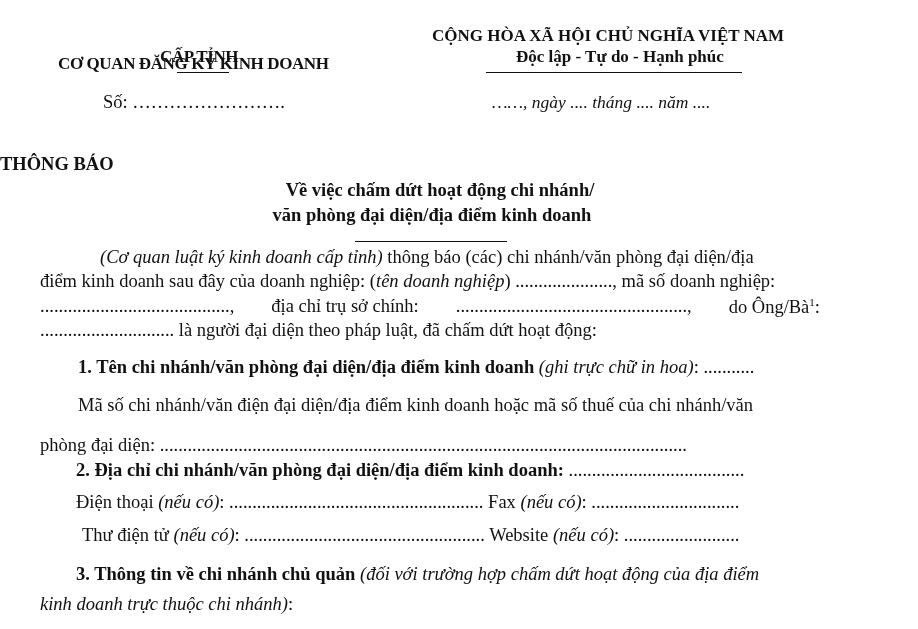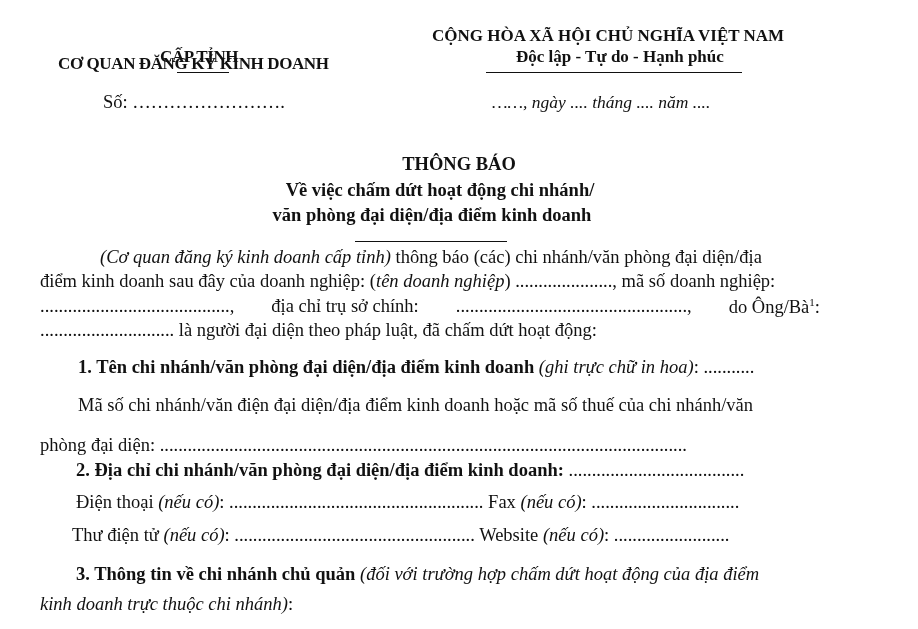--- a/index.html
+++ b/index.html
@@ -23,27 +23,27 @@
 <div class="abs hdr" style="left:58px; top:26px;margin-top:28px;">CƠ QUAN ĐĂNG KÝ KINH DOANH</div>
 <div class="abs hdr" style="left:160px; top:47px;">CẤP TỈNH</div>
 <div class="rule" style="left:177px; top:72px; width:52px;"></div>
 <div class="abs txt" style="left:103px; top:92px;">Số: …………………….</div>
 
 <div class="abs hdr2" style="left:412px; top:26px;">CỘNG HÒA XÃ HỘI CHỦ NGHĨA VIỆT NAM</div>
 <div class="abs hdr2" style="left:496px; top:47px;">Độc lập - Tự do - Hạnh phúc</div>
 <div class="rule" style="left:486px; top:72px; width:256px;"></div>
 <div class="abs txt i" style="left:492px; top:92px; font-size:17.5px;">……, ngày .... tháng .... năm ....</div>
 
-<div class="abs b" style="left:0; width:918px; text-align:center; top:154px; font-size:18.5px;">THÔNG BÁO</div>
+<div class="abs b" style="left:0; width:918px; text-align:left; top:154px; font-size:18.5px;">THÔNG BÁO</div>
 <div class="abs b" style="left:0; width:880px; text-align:center; top:180px; font-size:18.5px;">Về việc chấm dứt hoạt động chi nhánh/</div>
 <div class="abs b" style="left:0; width:864px; text-align:center; top:205px; font-size:18.5px;">văn phòng đại diện/địa điểm kinh doanh</div>
 <div class="rule" style="left:355px; top:241px; width:152px;"></div>
 
 <div class="abs txt" style="left:100px; top:247px;">
-  <span class="i">(Cơ quan đăng ký kinh doanh cấp tỉnh)</span><span> thông báo (các) chi nhánh/văn phòng đại diện/địa</span>
+  <span class="i">(Cơ quan luật ký kinh doanh cấp tỉnh)</span><span> thông báo (các) chi nhánh/văn phòng đại diện/địa</span>
 </div>
 <div class="abs txt" style="left:40px; top:271px;">
   <span>điểm kinh doanh sau đây của doanh nghiệp: (</span><span class="i">tên doanh nghiệp</span><span>) ....................., mã số doanh nghiệp:</span>
 </div>
 <div class="abs txt" style="left:40px; top:296px; width:780px; display:flex; justify-content:space-between;">
   <span>.........................................,</span>
   <span>địa chỉ trụ sở chính:</span>
   <span>..................................................,</span>
   <span><span>do Ông/Bà</span><sup>1</sup><span>:</span></span>
 </div>
@@ -54,21 +54,21 @@
 </div>
 <div class="abs txt" style="left:78px; top:395px;">Mã số chi nhánh/văn điện đại diện/địa điểm kinh doanh hoặc mã số thuế của chi nhánh/văn</div>
 <div class="abs txt" style="left:40px; top:435px;font-family:Liberation Serif, serif;">phòng đại diện: ..................................................................................................................</div>
 
 <div class="abs txt" style="left:76px; top:460px;">
   <span class="b">2. Địa chỉ chi nhánh/văn phòng đại diện/địa điểm kinh doanh:</span><span> ......................................</span>
 </div>
 <div class="abs txt" style="left:76px; top:492px;">
   <span>Điện thoại </span><span class="i">(nếu có)</span><span>: .......................................................</span><span> Fax </span><span class="i">(nếu có)</span><span>:  ................................</span>
 </div>
-<div class="abs txt" style="left:72px; top:525px;text-align:center;">
+<div class="abs txt" style="left:82px; top:525px;text-align:center;">
   <span>Thư điện tử </span><span class="i">(nếu có)</span><span>:  ....................................................</span><span> Website </span><span class="i">(nếu có)</span><span>:  .........................</span>
 </div>
 
 <div class="abs txt" style="left:76px; top:564px;">
   <span class="b">3. Thông tin về chi nhánh chủ quản</span><span class="i"> (đối với trường hợp chấm dứt hoạt động của địa điểm</span>
 </div>
 <div class="abs txt" style="left:40px; top:594px;">
   <span class="i">kinh doanh trực thuộc chi nhánh)</span><span>:</span>
 </div>
 

